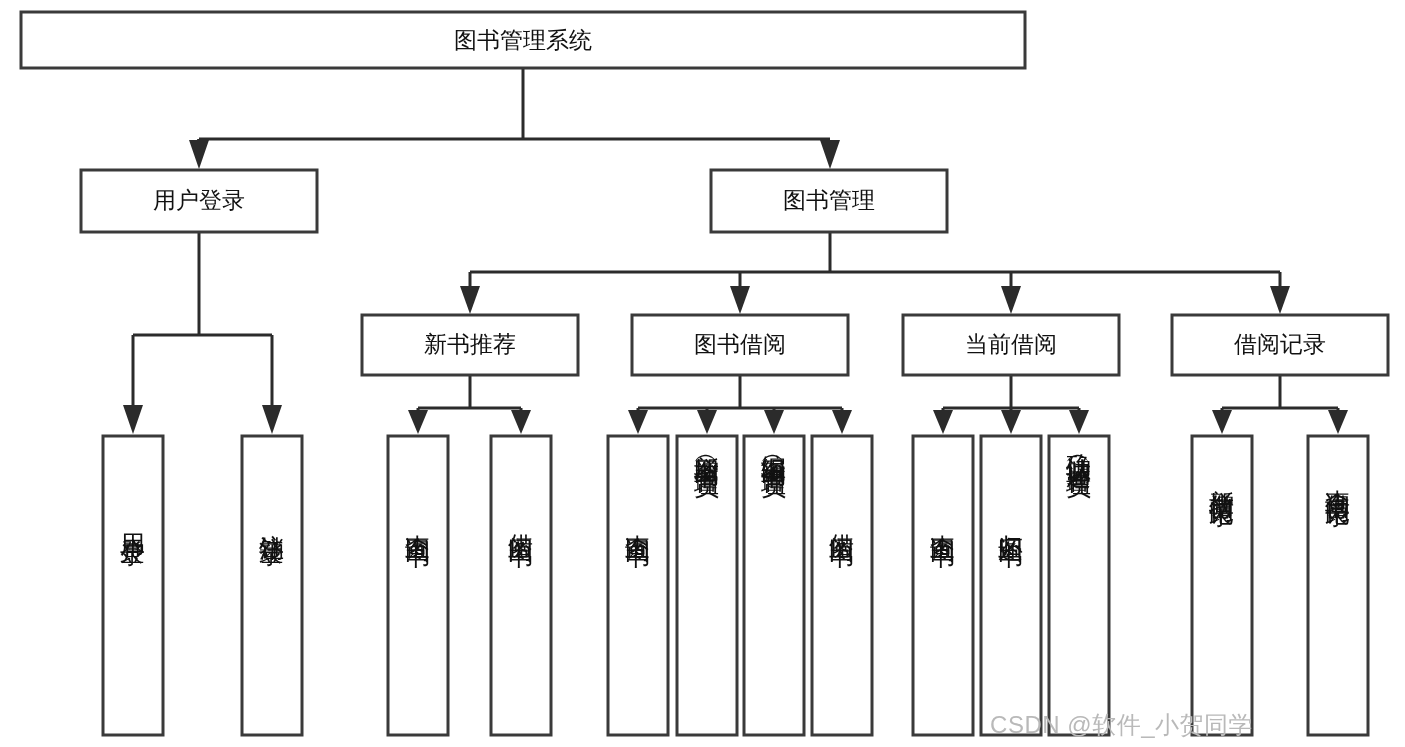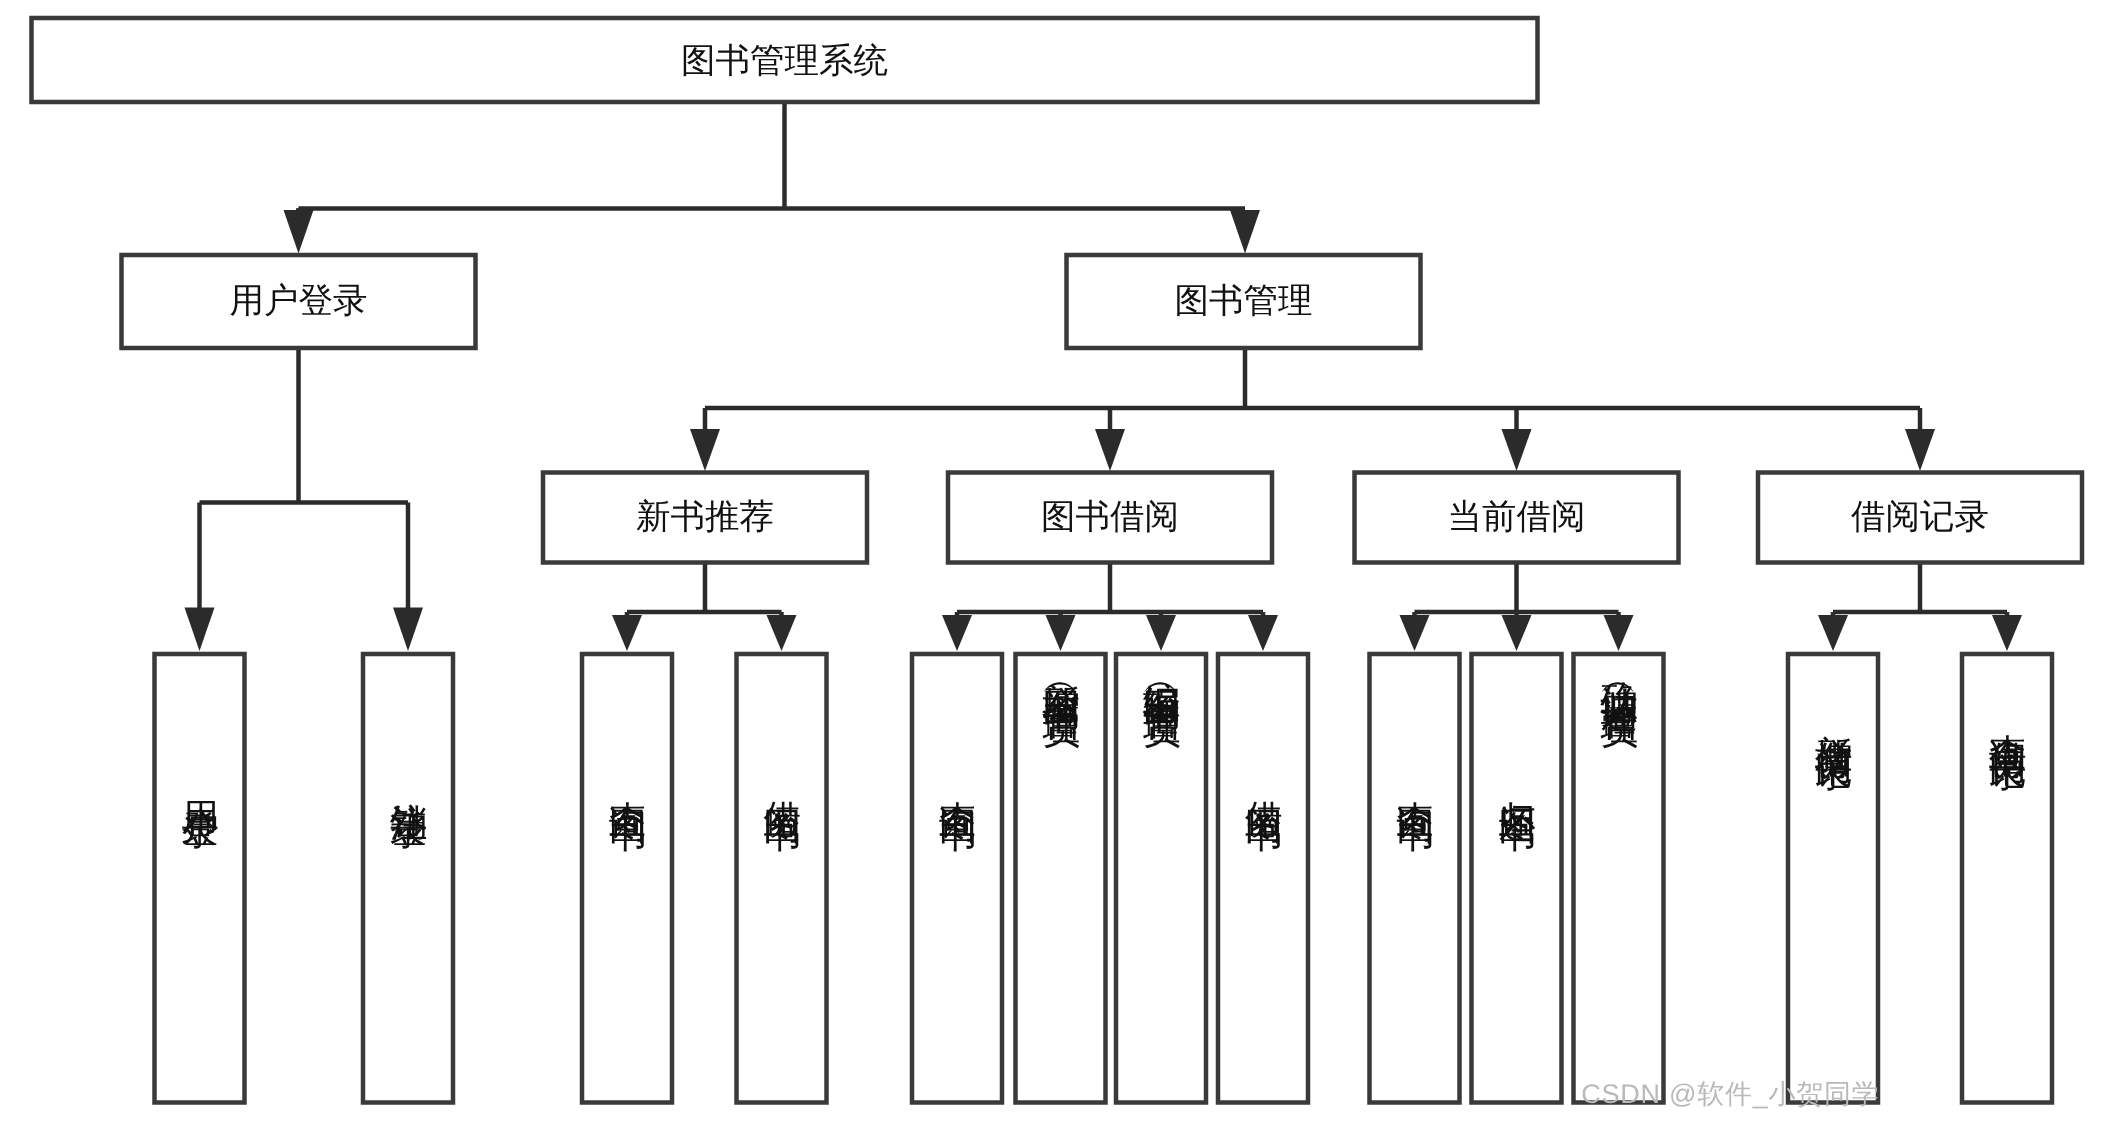--- a/index.html
+++ b/index.html
@@ -55,21 +55,21 @@
     writing-mode: vertical-rl;
     text-orientation: upright;
     text-anchor: middle;
     letter-spacing: 3px;
   }
   .watermark-text {
     position: absolute;
     right: 8px;
     bottom: 6px;
     font-family: "Liberation Sans", "DejaVu Sans", sans-serif;
-    font-size: 18px;
+    font-size: 24px;
     color: #b9b9b9;
     white-space: nowrap;
     letter-spacing: 0.5px;
     pointer-events: none;
   }
 </style>
 </head>
 <body>
 
 <div id="diagram-root">

